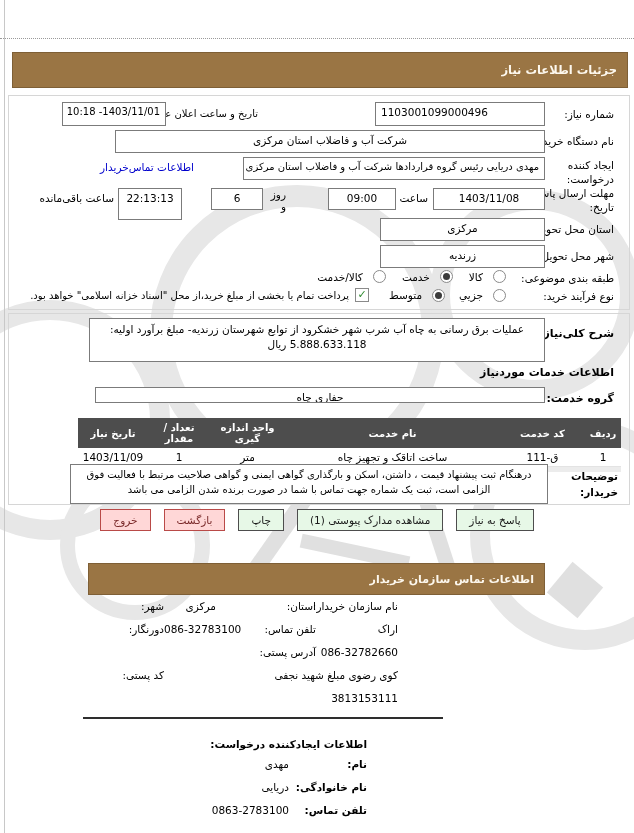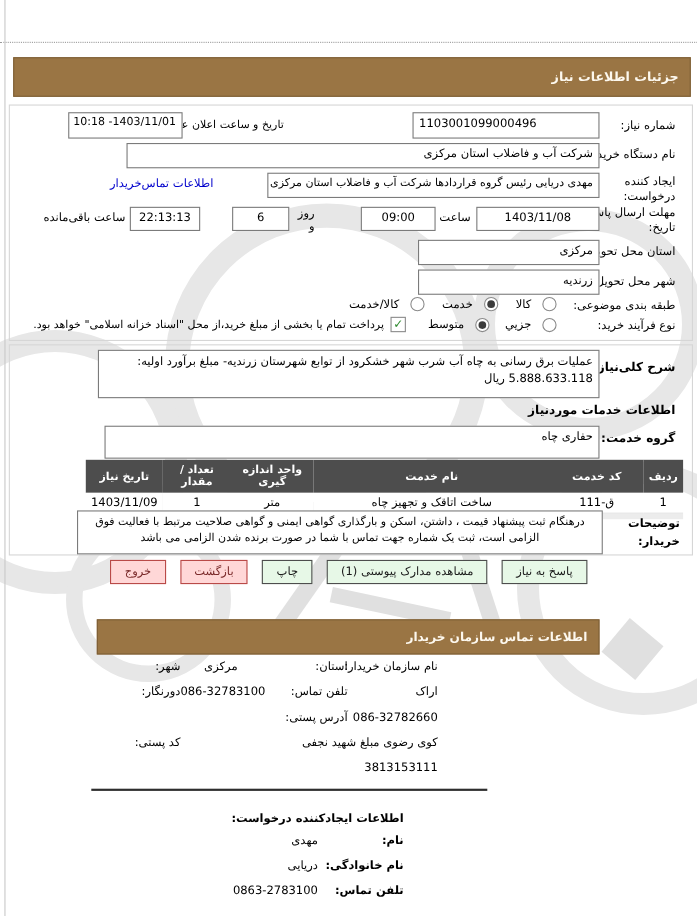--- a/index.html
+++ b/index.html
@@ -24,21 +24,21 @@
     position:absolute;background:#9a7544;border:1px solid #7e5f36;color:#fdf8ee;
     font-weight:bold;font-size:11.5px;box-sizing:border-box;
     display:flex;align-items:center;padding:15px 10px;z-index:2;
   }
 
   .sect{position:absolute;border:1px solid #d6d6d6;background:transparent;z-index:1;}
 
   .lbl{position:absolute;z-index:2;direction:rtl;}
   .ibox{
     position:absolute;background:#fff;border:1px solid #7b7b7b;box-sizing:border-box;
-    padding:3px 5px 2px;direction:rtl;text-align:right;overflow:hidden;
+    padding:3px 5px 2px;direction:rtl;text-align:center;overflow:hidden;
     white-space:nowrap;z-index:2;font-size:10.5px;
   }
   .ibox.wrap{white-space:normal;line-height:1.45;}
   .link{color:#0000cc;cursor:pointer;}
 
   .radio{width:11px;height:11px;border:1px solid #8a8a8a;border-radius:50%;background:#fff;display:inline-block;position:relative;flex:0 0 auto;}
   .radio.checked::after{content:"";position:absolute;top:2px;left:2px;right:2px;bottom:2px;background:#3c3c3c;border-radius:50%;}
   .checkbox{width:12px;height:12px;border:1px solid #8a8a8a;background:#fff;display:inline-block;position:relative;flex:0 0 auto;color:#2f8a2f;font-size:11px;line-height:11px;text-align:center;}
 
   .opt-row{position:absolute;display:flex;direction:rtl;align-items:center;gap:16px;z-index:2;}
@@ -103,21 +103,21 @@
 <span class="lbl" style="right:20px;top:158px;width:74px;line-height:14px;">ایجاد کننده درخواست:</span>
 <div class="ibox" style="right:89px;top:157px;width:302px;height:23px;font-size:10px;">مهدی  دریایی رئیس گروه قراردادها شرکت آب و فاضلاب استان مرکزی</div>
 <span class="lbl link nowrap" style="left:100px;top:161px;">اطلاعات تماس‌خریدار</span>
 
 <span class="lbl" style="right:20px;top:186px;width:108px;line-height:14px;">مهلت ارسال پاسخ: تا تاریخ:</span>
 <div class="ibox ltr" style="right:89px;top:188px;width:112px;height:22px;text-align:center;">1403/11/08</div>
 <span class="lbl nowrap" style="right:206px;top:192px;">ساعت</span>
 <div class="ibox ltr" style="right:238px;top:188px;width:68px;height:22px;text-align:center;">09:00</div>
 <div class="ibox ltr" style="right:371px;top:188px;width:52px;height:22px;text-align:center;">6</div>
 <span class="lbl" style="right:348px;top:188px;width:22px;line-height:12px;text-align:right;">روز و</span>
-<div class="ibox ltr" style="right:452px;top:188px;width:64px;height:22px;text-align:center;">22:13:13</div>
+<div class="ibox ltr" style="right:452px;top:188px;width:64px;height:32px;text-align:center;">22:13:13</div>
 <span class="lbl nowrap" style="right:520px;top:192px;">ساعت باقی‌مانده</span>
 
 <span class="lbl nowrap" style="right:20px;top:223px;">استان محل تحویل:</span>
 <div class="ibox" style="right:89px;top:218px;width:165px;height:23px;">مرکزی</div>
 
 <span class="lbl nowrap" style="right:20px;top:250px;">شهر محل تحویل:</span>
 <div class="ibox" style="right:89px;top:245px;width:165px;height:23px;">زرندیه</div>
 
 <span class="lbl nowrap" style="right:20px;top:272px;">طبقه بندی موضوعی:</span>
 <div class="opt-row" style="right:128px;top:270px;">
@@ -152,21 +152,21 @@
 </div>
 
 <div class="sect" style="left:8px;top:313px;width:620px;height:190px;"></div>
 
 <span class="lbl b nowrap" style="right:20px;top:327px;font-size:11px;">شرح کلی‌نیاز:</span>
 <div class="ibox wrap" style="right:89px;top:318px;width:456px;height:44px;">عملیات برق رسانی به چاه آب شرب شهر خشکرود از توابع شهرستان  زرندیه- مبلغ برآورد اولیه: 5.888.633.118 ریال</div>
 
 <span class="lbl b nowrap" style="right:20px;top:366px;font-size:11px;">اطلاعات خدمات موردنیاز</span>
 
 <span class="lbl b nowrap" style="right:20px;top:392px;font-size:11px;">گروه خدمت:</span>
-<div class="ibox" style="right:89px;top:387px;width:450px;height:30px;">حفاری چاه</div>
+<div class="ibox" style="right:89px;top:387px;width:450px;height:16px;">حفاری چاه</div>
 
 <table class="svc-table">
   <colgroup>
     <col style="width:36px">
       <col style="width:85px">
       <col style="width:215px">
     <col style="width:75px">
       <col style="width:62px">
       <col style="width:70px">
   </colgroup>

